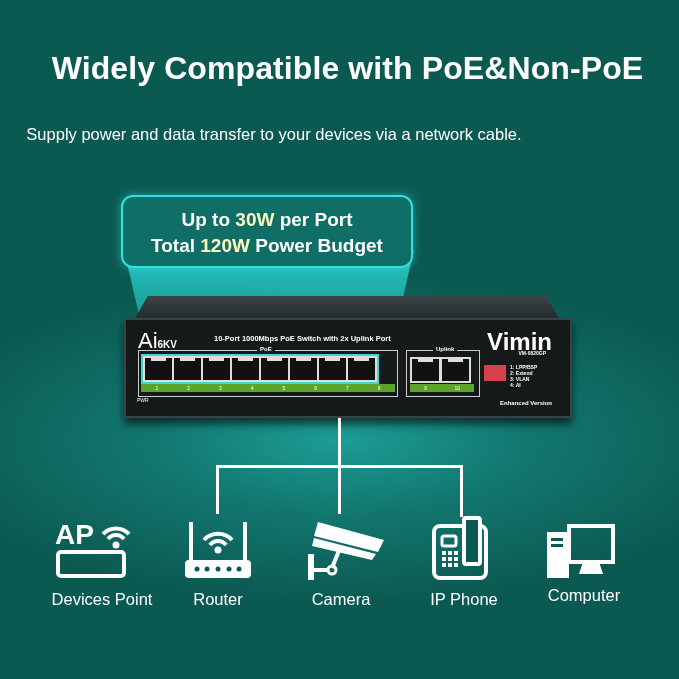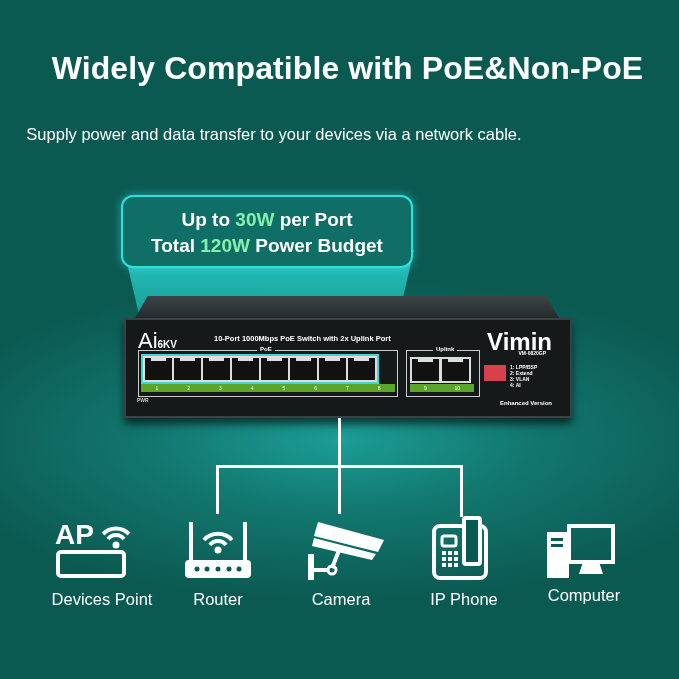--- a/index.html
+++ b/index.html
@@ -2,21 +2,21 @@
 <html><head>
 <meta charset="utf-8">
 <style>
   html,body{margin:0;padding:0;}
   body{width:679px;height:679px;overflow:hidden;background:#0b5a52;font-family:"Liberation Sans",sans-serif;position:relative;color:#fff;}
   .bg{position:absolute;inset:0;background:radial-gradient(ellipse 420px 160px at 340px 440px,#1b9d95 0%,#12776f 45%,#0b5a52 100%);}
   .beam{position:absolute;left:124px;top:250px;width:290px;height:100px;background:linear-gradient(180deg,rgba(40,210,205,0.9),rgba(30,170,165,0.55));clip-path:polygon(0 0,100% 0,92% 100%,8% 100%);}
   .title{position:absolute;left:0;width:679px;text-align:center;font-weight:700;font-size:32px;line-height:34px;top:51px;letter-spacing:0.1px;margin-left:8px;}
   .subtitle{position:absolute;left:0;width:548px;text-align:center;font-size:16.5px;top:125px;}
   .callout{position:absolute;left:121px;top:195px;width:292px;height:73px;border:2px solid #30dfe0;border-radius:12px;background:#0f6e66;box-shadow:0 0 10px rgba(60,230,230,0.5);text-align:center;font-weight:700;font-size:19px;line-height:26px;padding-top:10px;box-sizing:border-box;}
-  .callout .hl{color:#86efac;}
+  .callout .hl{color:#fef9c3;}
   .switch-top{position:absolute;left:135px;top:296px;width:424px;height:22px;background:linear-gradient(180deg,#3b4446,#262c2e);clip-path:polygon(3% 0,97% 0,100% 100%,0 100%);}
   .switch{position:absolute;left:124px;top:318px;width:444px;height:96px;background:#15191a;border:2px solid #3a4244;border-radius:0;box-shadow:0 6px 8px rgba(0,0,0,0.6);}
   .logo{position:absolute;left:12px;top:8px;font-size:22px;font-weight:400;}
   .logo small{font-size:10px;font-weight:700;}
   .model-desc{position:absolute;left:88px;top:14px;font-size:7.5px;font-weight:700;}
   .poe-box{position:absolute;left:12px;top:30px;width:258px;height:45px;border:1px solid #ccc;}
   .poe-label{position:absolute;left:131px;top:26px;font-size:6px;font-weight:700;background:#15191a;padding:0 3px;}
   .ports{position:absolute;left:2px;top:3px;display:flex;gap:2px;border:2px solid #3fd7d5;padding:2px;background:#ddd;}
   .port{width:27px;height:22px;background:#111;position:relative;}
   .port::before{content:"";position:absolute;left:6px;top:-2px;width:15px;height:5px;background:#ddd;}

